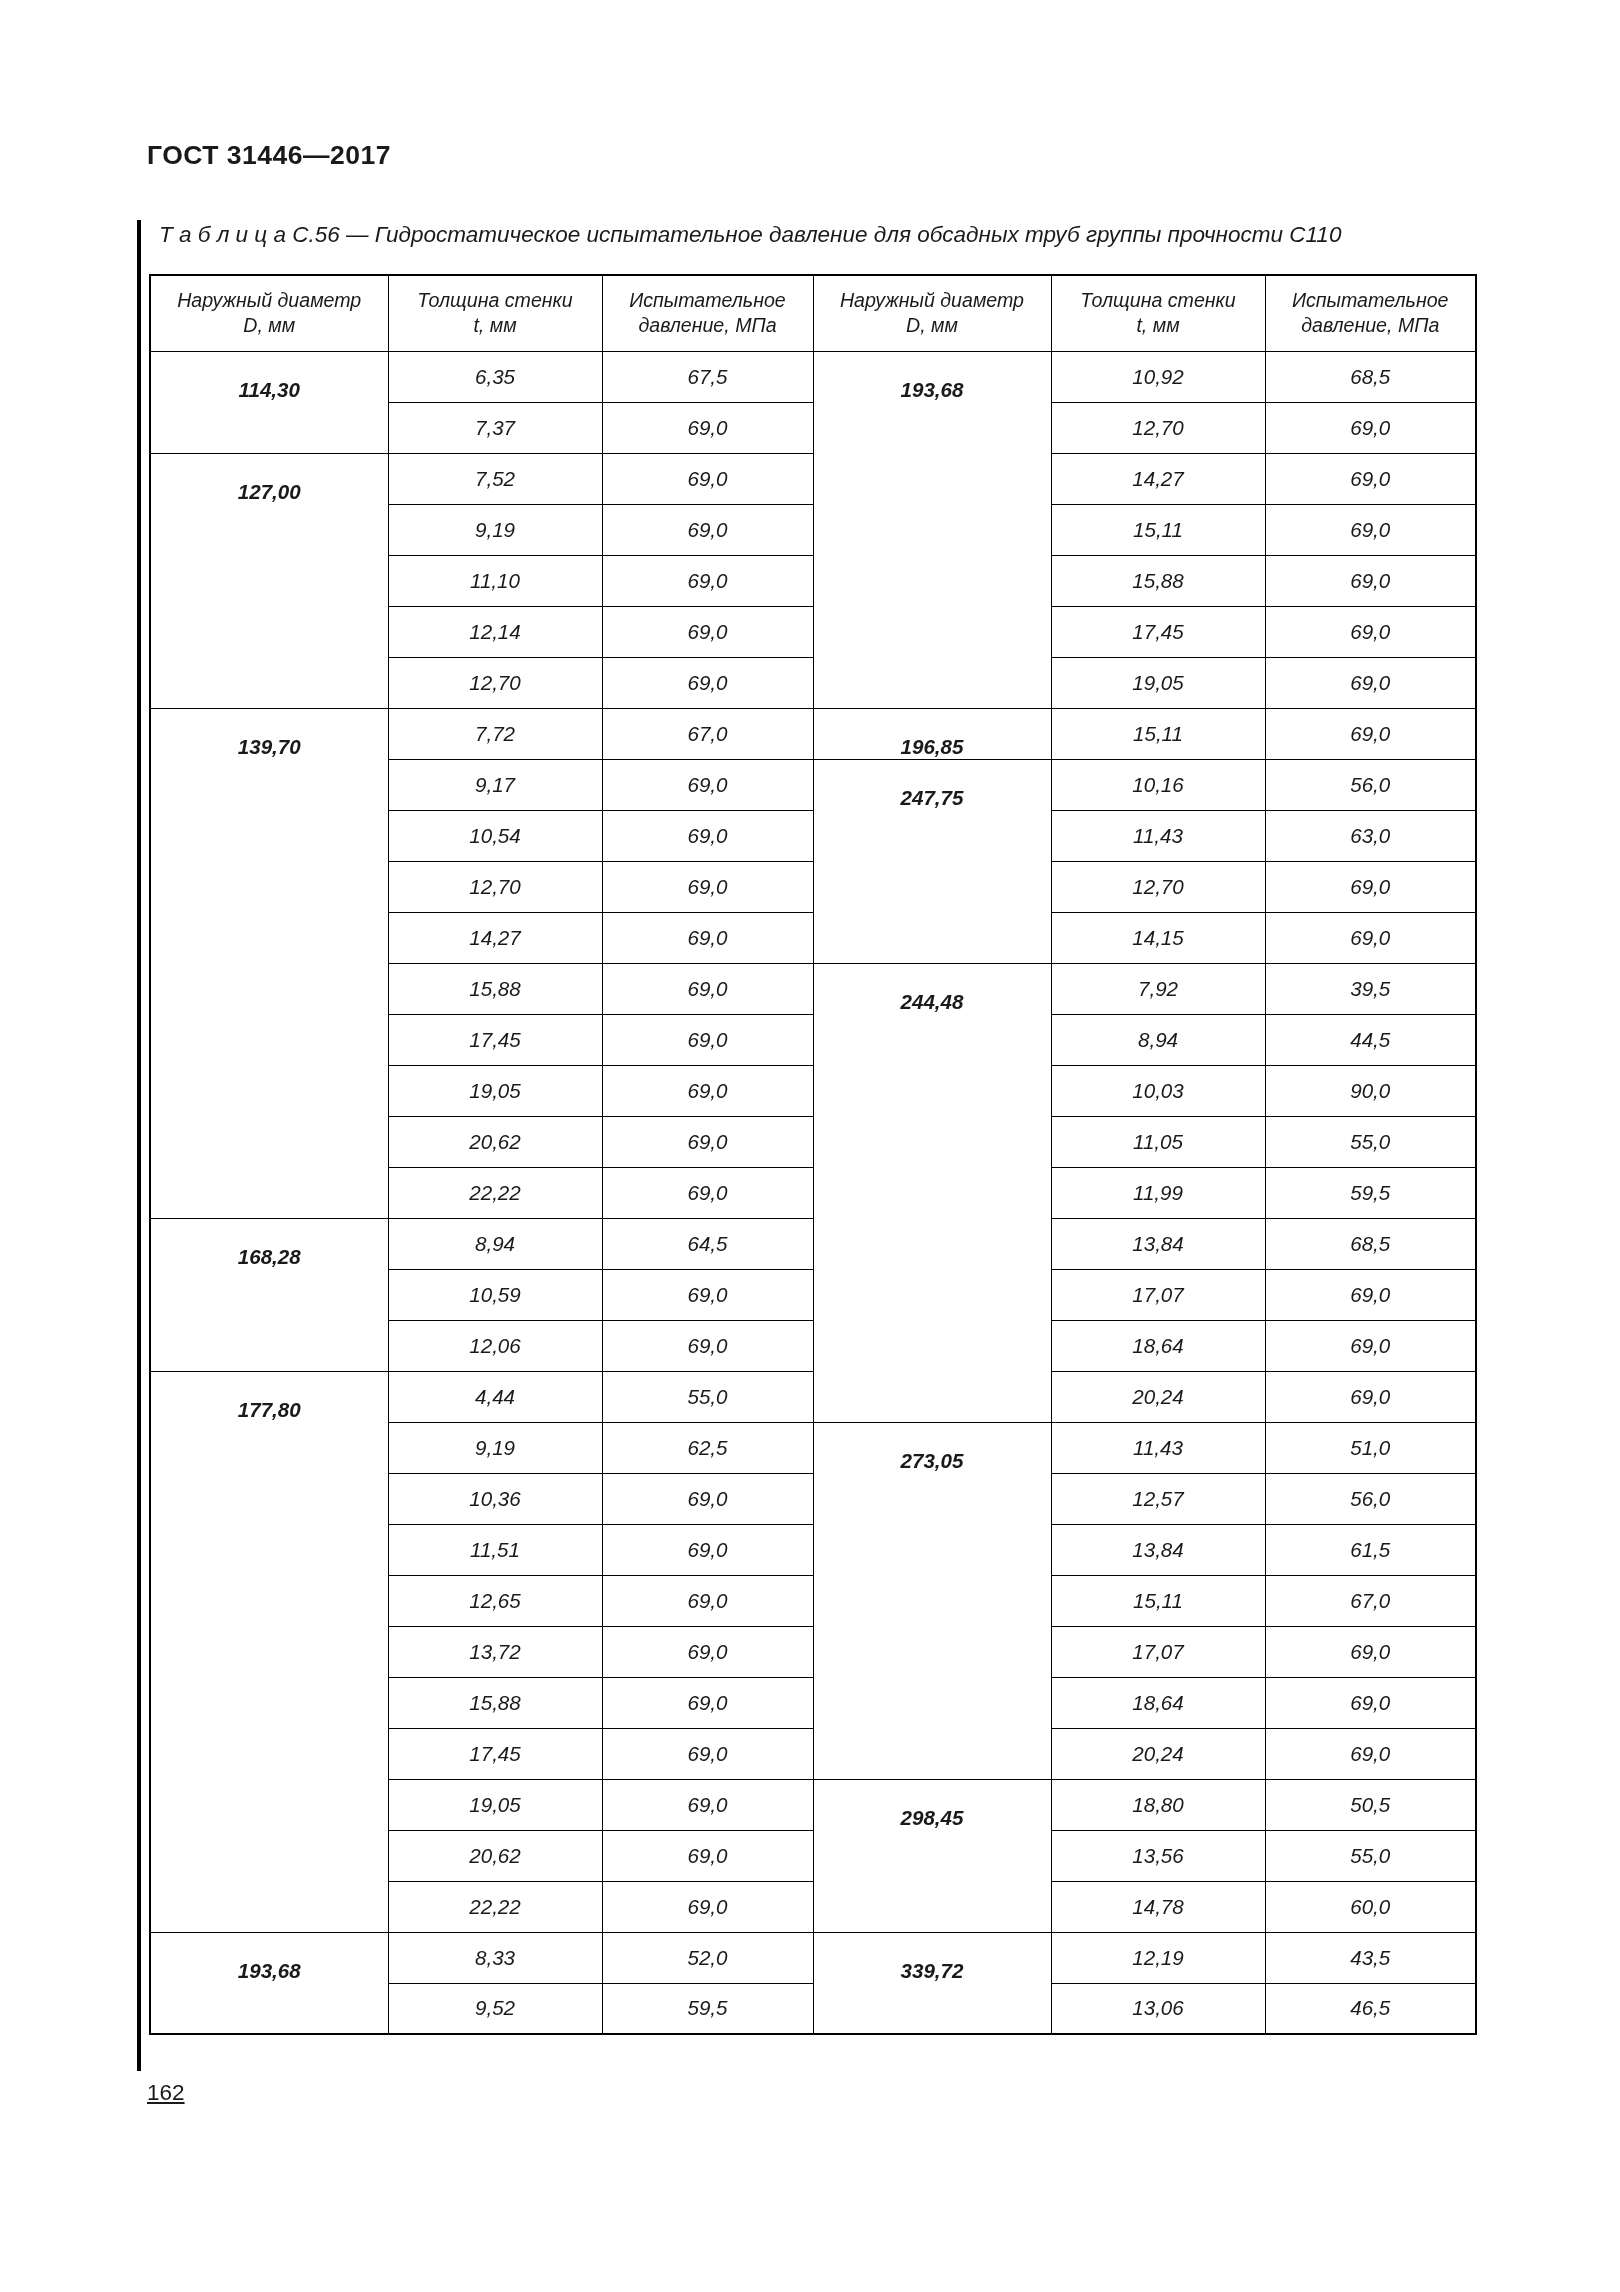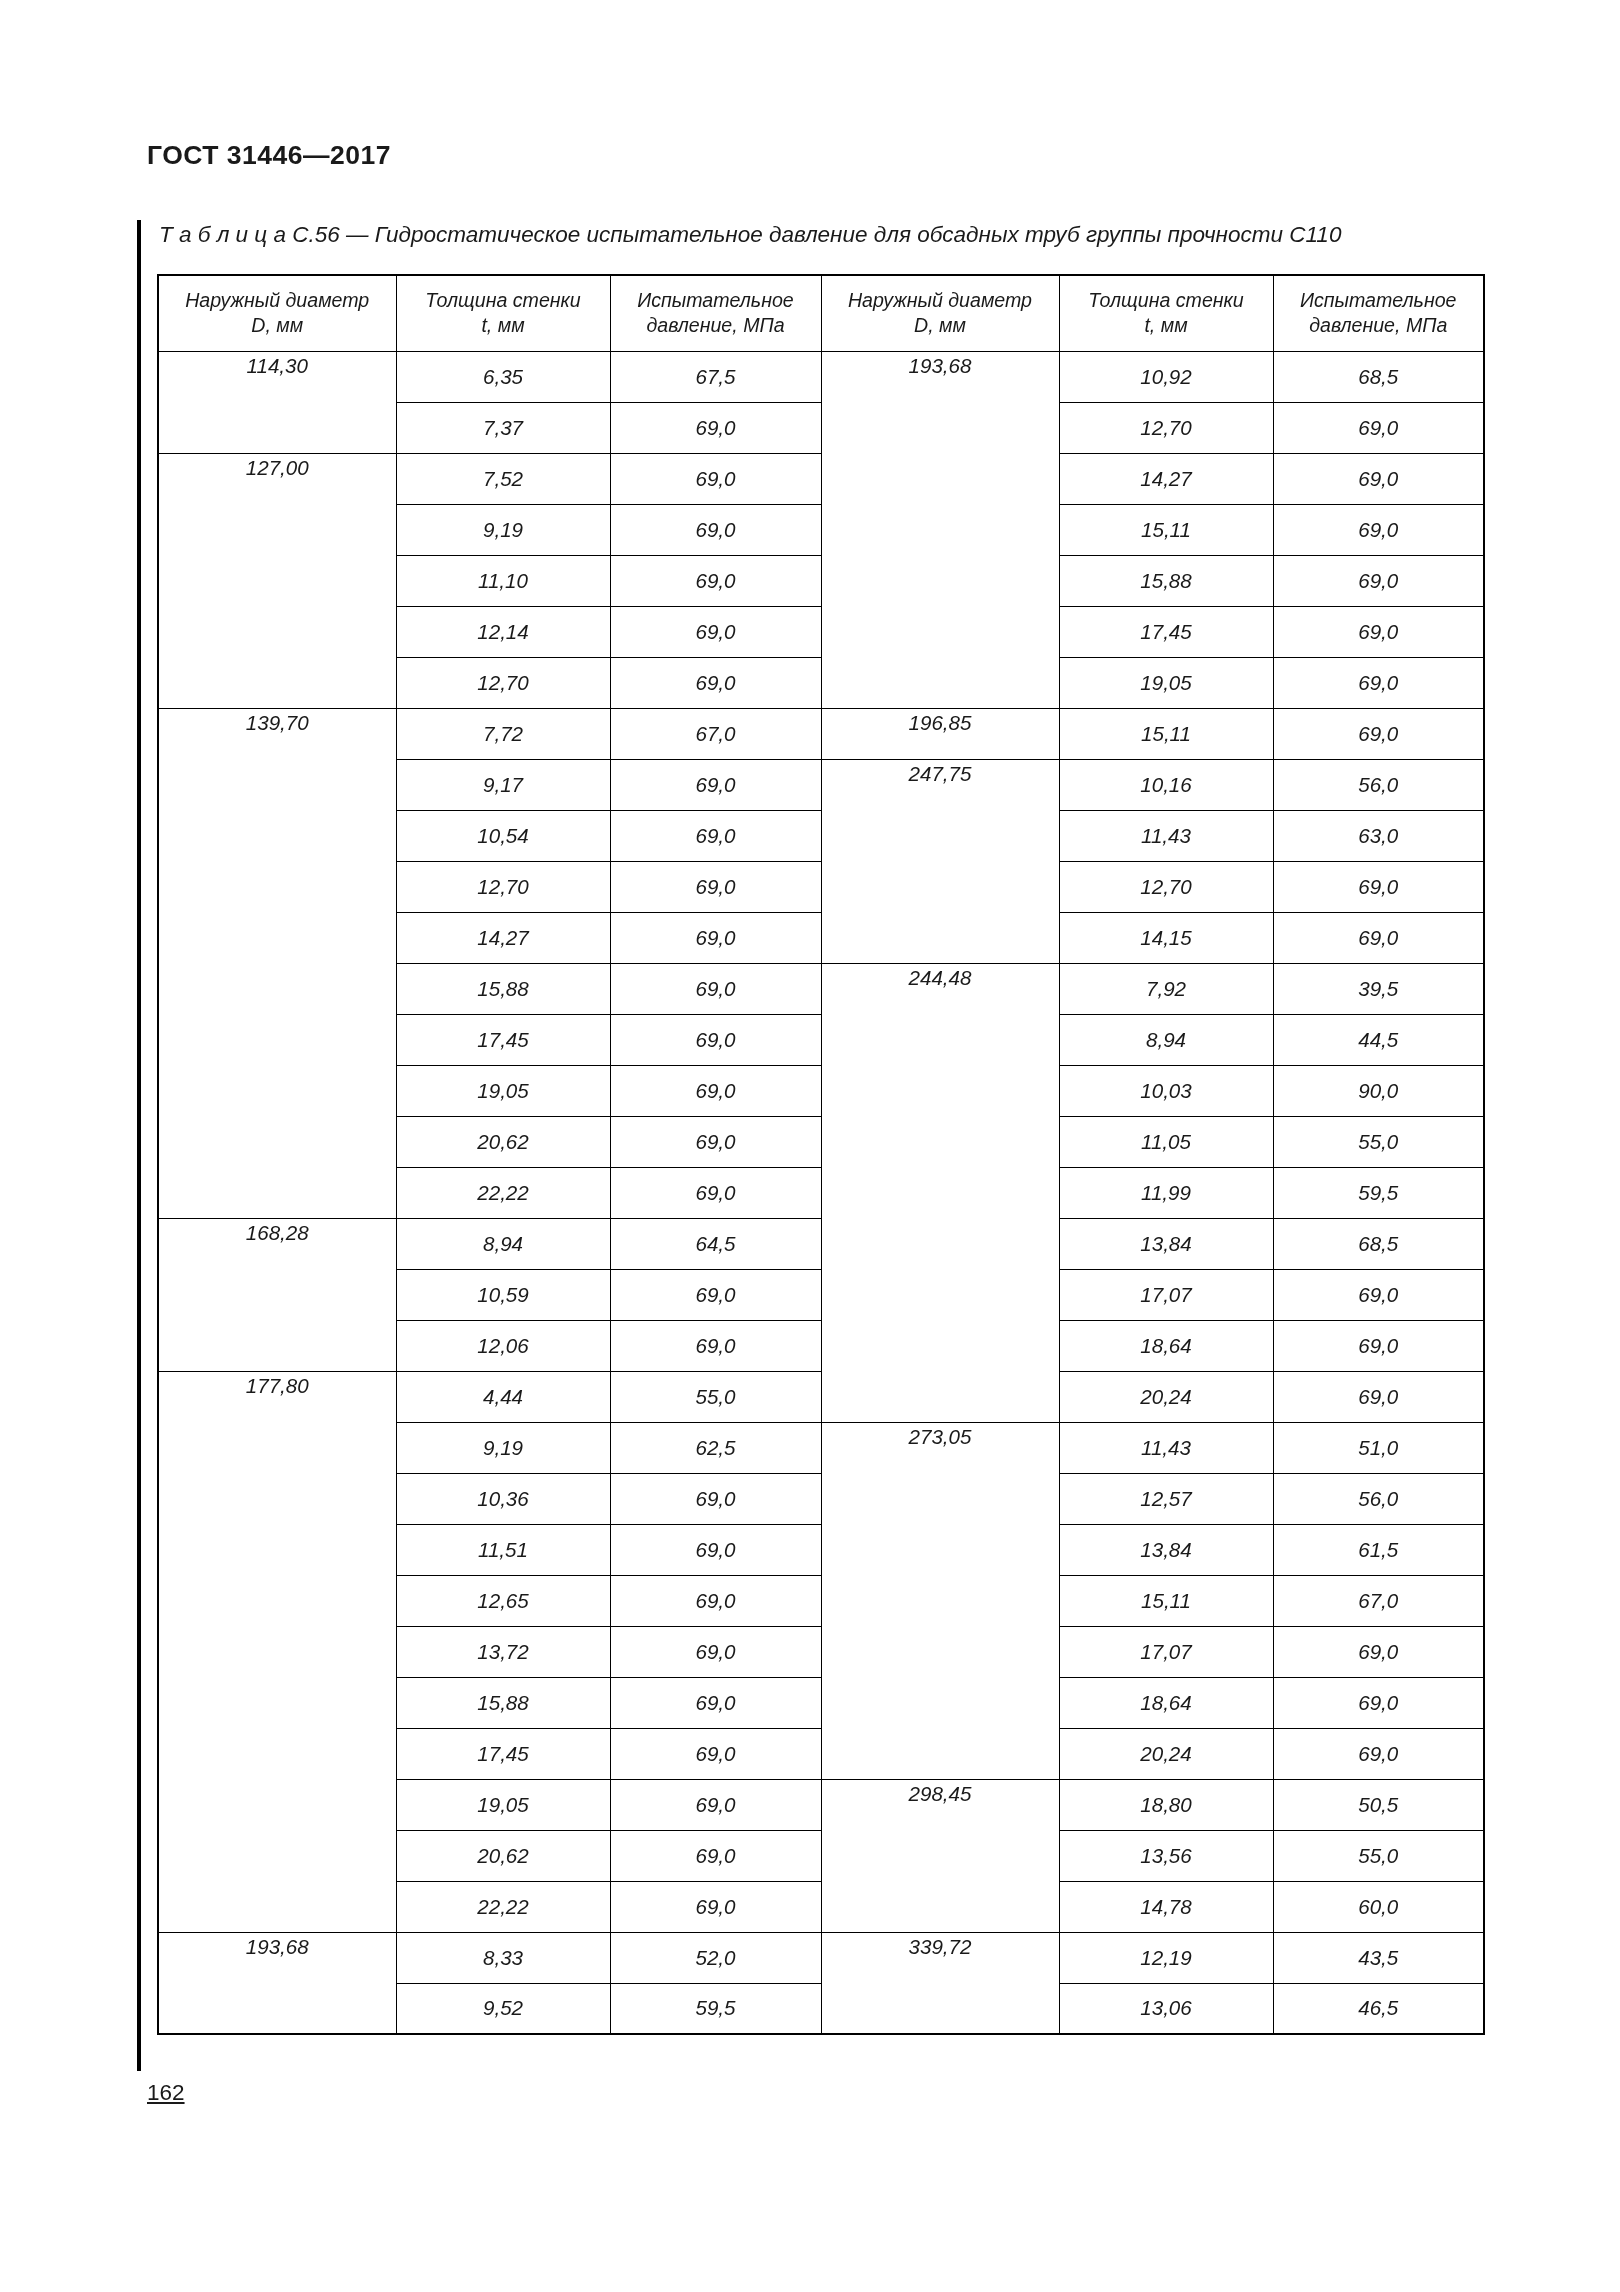--- a/index.html
+++ b/index.html
@@ -33,21 +33,21 @@
     position: absolute;
     left: 159px;
     top: 222px;
     width: 1333px;
     font-size: 22.5px;
     font-style: italic;
     white-space: nowrap;
   }
   .table-wrap {
     position: absolute;
-    left: 157px;
+    left: 149px;
     top: 274px;
     width: 1107px;
   }
   table.pressure-table {
     width: 100%;
     border-collapse: collapse;
     table-layout: fixed;
     border: 2px solid #000000;
   }
   table.pressure-table th,
@@ -64,21 +64,22 @@
     line-height: 25.5px;
     vertical-align: middle;
   }
   table.pressure-table td {
     height: 51px;
     font-size: 20.6px;
     vertical-align: middle;
   }
   table.pressure-table td.d-cell {
     vertical-align: top;
-    padding-top: 2px;
+    padding-top: 26px;
+    font-weight: bold;
   }
   .page-number {
     position: absolute;
     left: 147px;
     top: 2080px;
     font-size: 22.5px;
     font-style: normal;
     text-decoration: underline;
   }
 </style>

